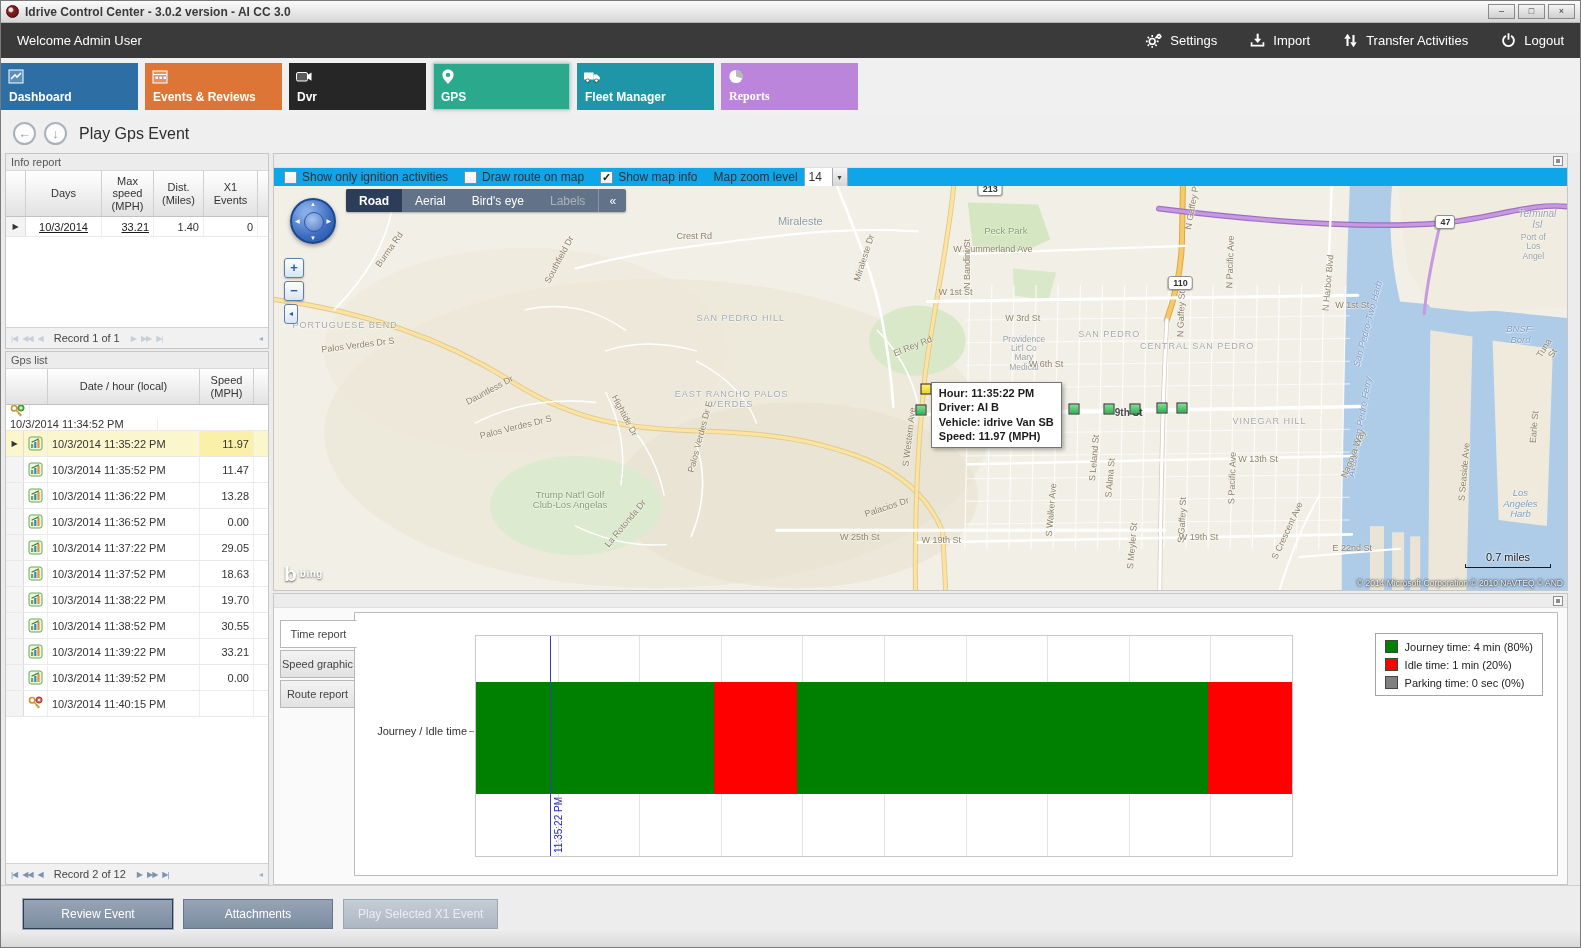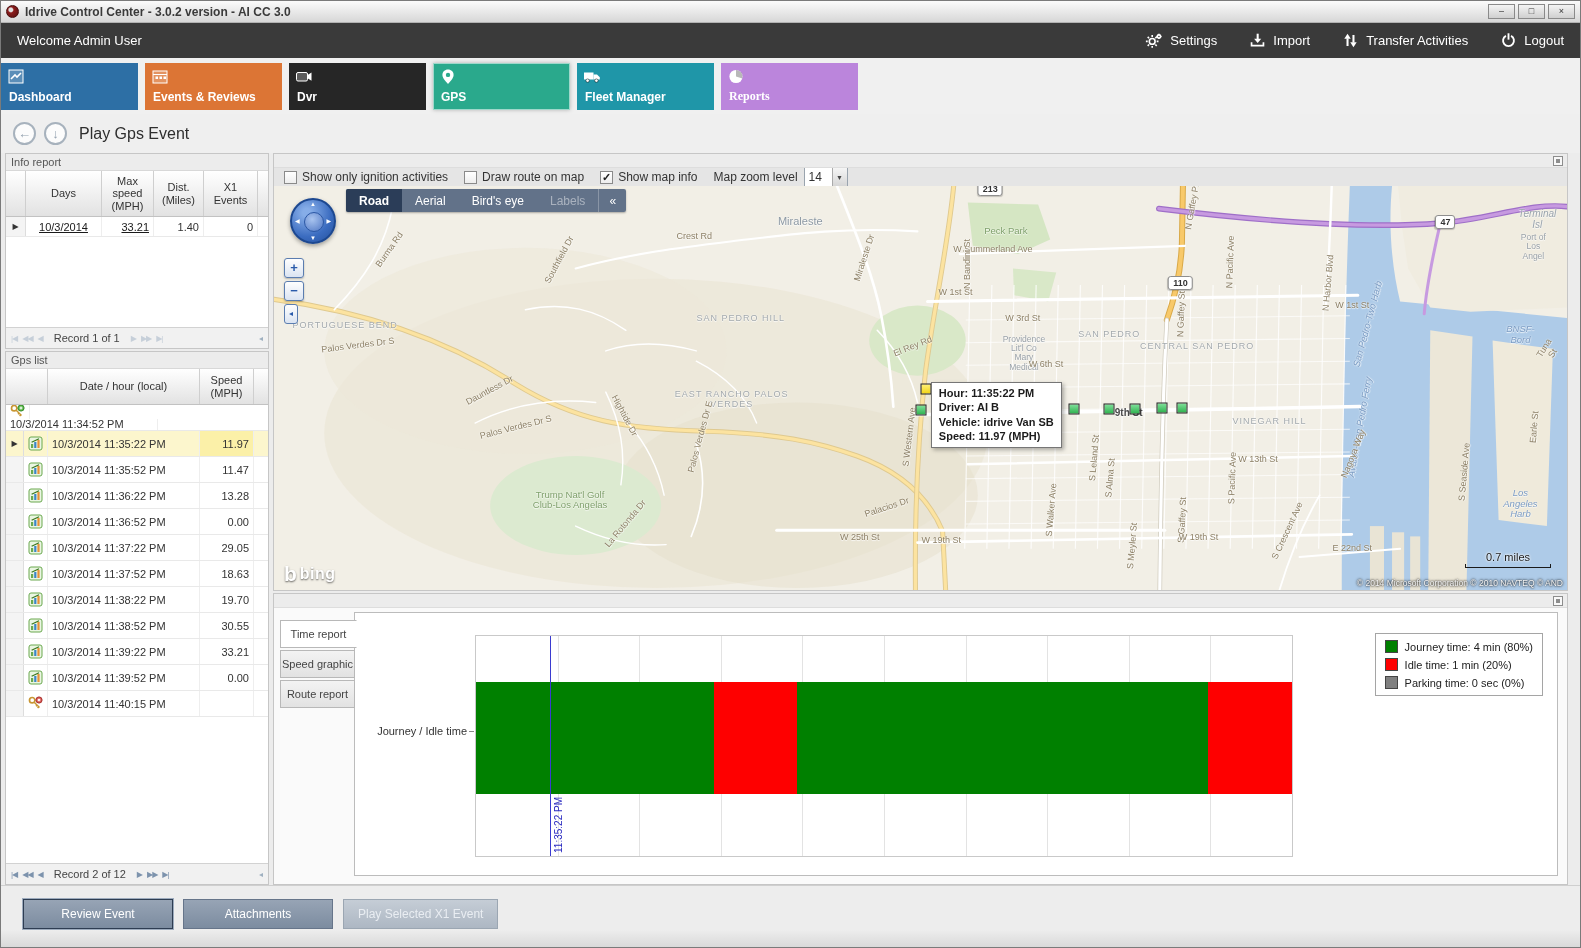--- a/index.html
+++ b/index.html
@@ -55,21 +55,21 @@
 .tbl-fill{flex:1;background:#fff}
 .pager{height:21px;background:#f1f1f1;border-top:1px solid #d2d2d2;display:flex;align-items:center;gap:5px;padding:0 5px;font-size:11px;color:#444;flex:0 0 auto}
 .pgr-btn{font-size:8px;letter-spacing:-1px;cursor:pointer}
 .pgr-btn.en{color:#7d93ad}
 .pgr-btn.dis{color:#c6cfd9}
 .pgr-text{margin:0 6px}
 .pgr-grip{margin-left:auto;font-size:8px;color:#9fb0c0;cursor:pointer}
 
 
 .map-panel{height:438px;flex:0 0 auto}
-.map-opts{height:18px;display:flex;align-items:center;gap:16px;padding:0 10px;background:#e5e5e5;font-size:12px;flex:0 0 auto}
+.map-opts{height:18px;display:flex;align-items:center;gap:16px;padding:0 10px;background:#0ea5e9;font-size:12px;flex:0 0 auto}
 .chk{display:flex;align-items:center;gap:5px;cursor:pointer}
 .chk .box{width:13px;height:13px;border:1px solid #8a8a8a;background:linear-gradient(#fff,#eee);font-size:11px;font-weight:bold;line-height:11px;text-align:center;color:#222}
 .zoom-group{display:flex;align-items:center;gap:6px}
 .zoom-select{width:44px;height:20px;border:1px solid #9aa4ae;background:#fff;display:flex;align-items:stretch;cursor:pointer}
 .zval{flex:1;display:flex;align-items:center;padding-left:4px;font-size:12px}
 .zbtn{width:15px;background:linear-gradient(#f5f5f5,#d6d6d6);border-left:1px solid #aaa;display:flex;align-items:center;justify-content:center;font-size:7px;color:#444}
 .map{flex:1;position:relative;overflow:hidden;background:#f2efe6}
 .map svg.geo{position:absolute;inset:0;width:100%;height:100%}
 .ml{position:absolute;white-space:pre-line;transform:translate(-50%,-50%);pointer-events:none;text-shadow:0 0 2px rgba(255,255,255,.95),0 1px 1px rgba(255,255,255,.8);z-index:2;text-align:center;line-height:1.1}
 .k-road{font-size:9px;color:#8d8066}
@@ -92,21 +92,21 @@
 .vb-collapse{padding:0 10px;border-left:1px solid rgba(255,255,255,.25);height:100%;display:flex;align-items:center;cursor:pointer}
 .compass{position:absolute;left:16px;top:12px;width:46px;height:46px;border-radius:50%;background:radial-gradient(circle at 35% 30%,#86ade8 10%,#3b6cc0 60%,#24509c);border:2px solid #1d4890;box-shadow:0 2px 4px rgba(0,0,0,.35);z-index:6;cursor:pointer}
 .compass::after{content:"";position:absolute;left:12px;top:12px;width:18px;height:18px;border-radius:50%;background:radial-gradient(circle at 40% 35%,#a9c4ef,#4f77c4);border:1px solid #2c58a5}
 .c-ar{position:absolute;font-size:6px;color:#fff}
 .c-up{top:1px;left:18px}.c-dn{bottom:1px;left:18px}.c-lf{left:3px;top:17px}.c-rt{right:3px;top:17px}
 .mapzoom{position:absolute;left:10px;top:72px;display:flex;flex-direction:column;gap:3px;z-index:6}
 .mz-btn{width:20px;height:20px;background:linear-gradient(#fefefe,#dbe4f2);border:1px solid #5b7db0;border-radius:3px;color:#2a5bab;font-size:13px;font-weight:bold;line-height:17px;text-align:center;cursor:pointer;box-shadow:0 1px 2px rgba(0,0,0,.25)}
 .mz-tab{width:14px;height:20px;background:linear-gradient(#fefefe,#dbe4f2);border:1px solid #5b7db0;border-radius:3px;color:#2a5bab;font-size:8px;line-height:18px;text-align:center;cursor:pointer}
 .bing-logo{position:absolute;left:10px;bottom:6px;z-index:6;display:flex;align-items:center;gap:3px;color:#fff;text-shadow:0 1px 2px rgba(0,0,0,.6);font-weight:bold}
 .bing-b{font-size:21px;line-height:1}
-.bing-txt{font-size:16px;letter-spacing:.5px}
+.bing-txt{font-size:10px;letter-spacing:.5px}
 .map-scale{position:absolute;right:16px;bottom:22px;width:86px;text-align:center;font-size:11px;color:#1a1a1a;z-index:6;text-shadow:0 0 2px #fff,0 0 3px #fff}
 .scale-bar{height:4px;border:1px solid #1a1a1a;border-top:none;margin-top:1px}
 .map-attrib{position:absolute;right:4px;bottom:2px;font-size:8.5px;color:#f4f4f4;text-shadow:0 0 2px rgba(0,0,0,.9),0 0 3px rgba(0,0,0,.7);z-index:6}
 
 
 .chart-panel{flex:1}
 .chart-body{flex:1;position:relative;background:#fafafa}
 .vtabs{position:absolute;left:6px;top:12px;width:75px;z-index:2}
 .vtab{height:28px;margin-bottom:2px;border:1px solid #b8b8b8;background:linear-gradient(#f3f3f3,#e2e2e2);display:flex;align-items:center;justify-content:center;font-size:11px;color:#444;cursor:pointer;white-space:nowrap}
 .vtab.sel{background:#fff;width:77px;border-right:1px solid #fff;z-index:3;position:relative}

